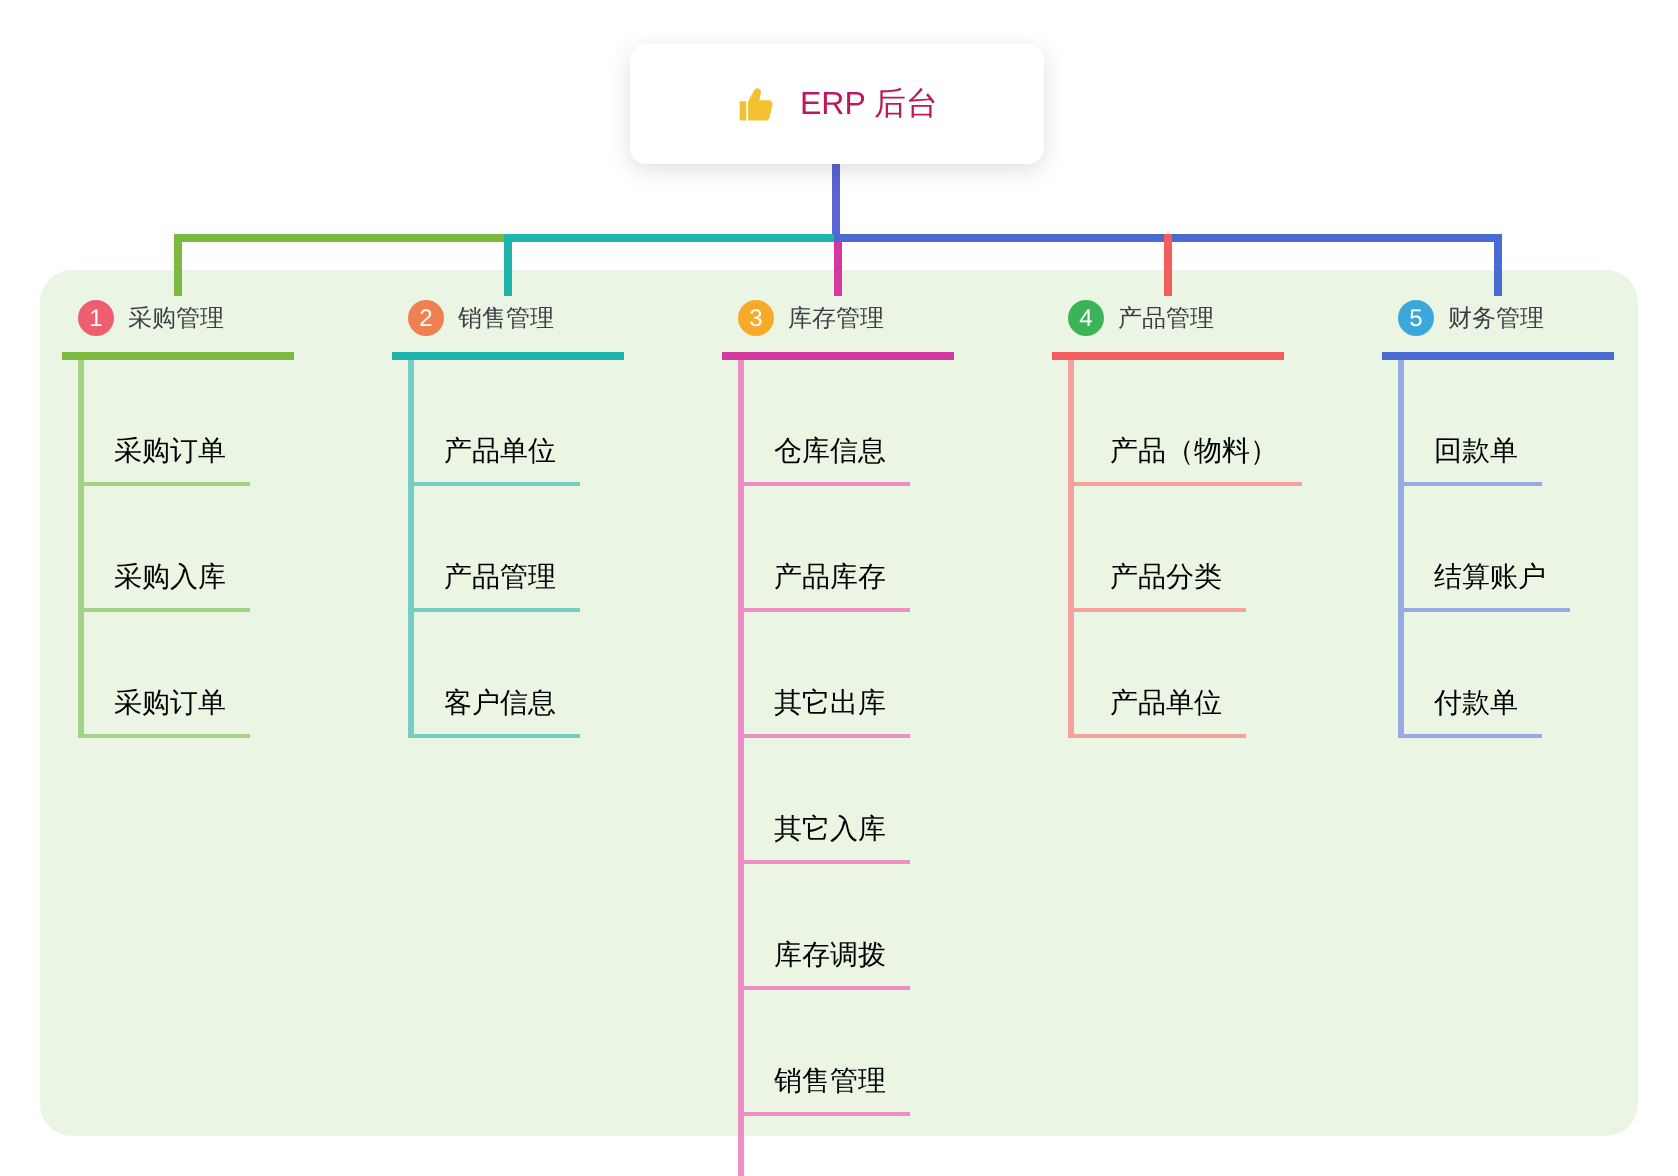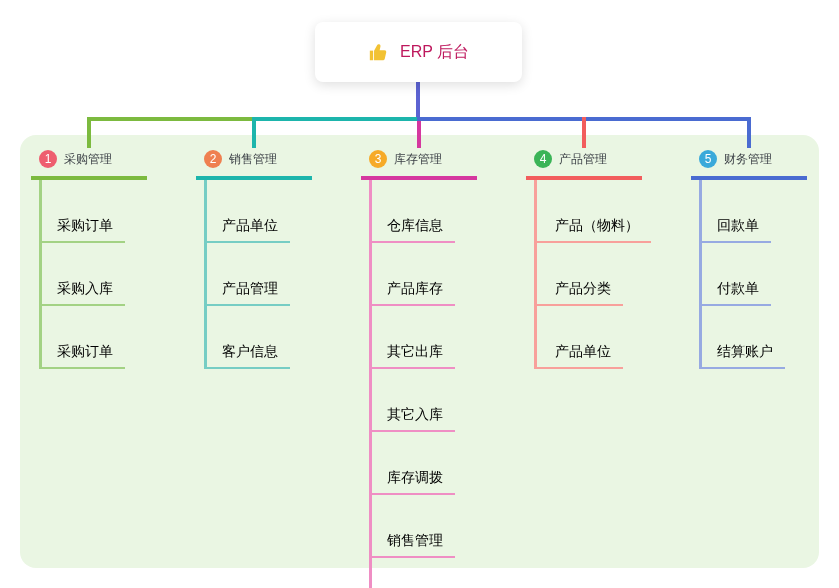--- a/index.html
+++ b/index.html
@@ -174,21 +174,21 @@
       <span class="badge">5</span>
       <span class="label">财务管理</span>
     </div>
     <div class="branch-underline"></div>
     <div class="children">
       <div class="trunk"></div>
       <div class="child">
           <span class="label">回款单</span>
         </div>
       <div class="child">
-          <span class="label">付款单</span>
+          <span class="label">结算账户</span>
         </div>
       <div class="child">
-          <span class="label">结算账户</span>
+          <span class="label">付款单</span>
         </div>
     </div>
   </div>
 
 </div>
 
 </body></html>

